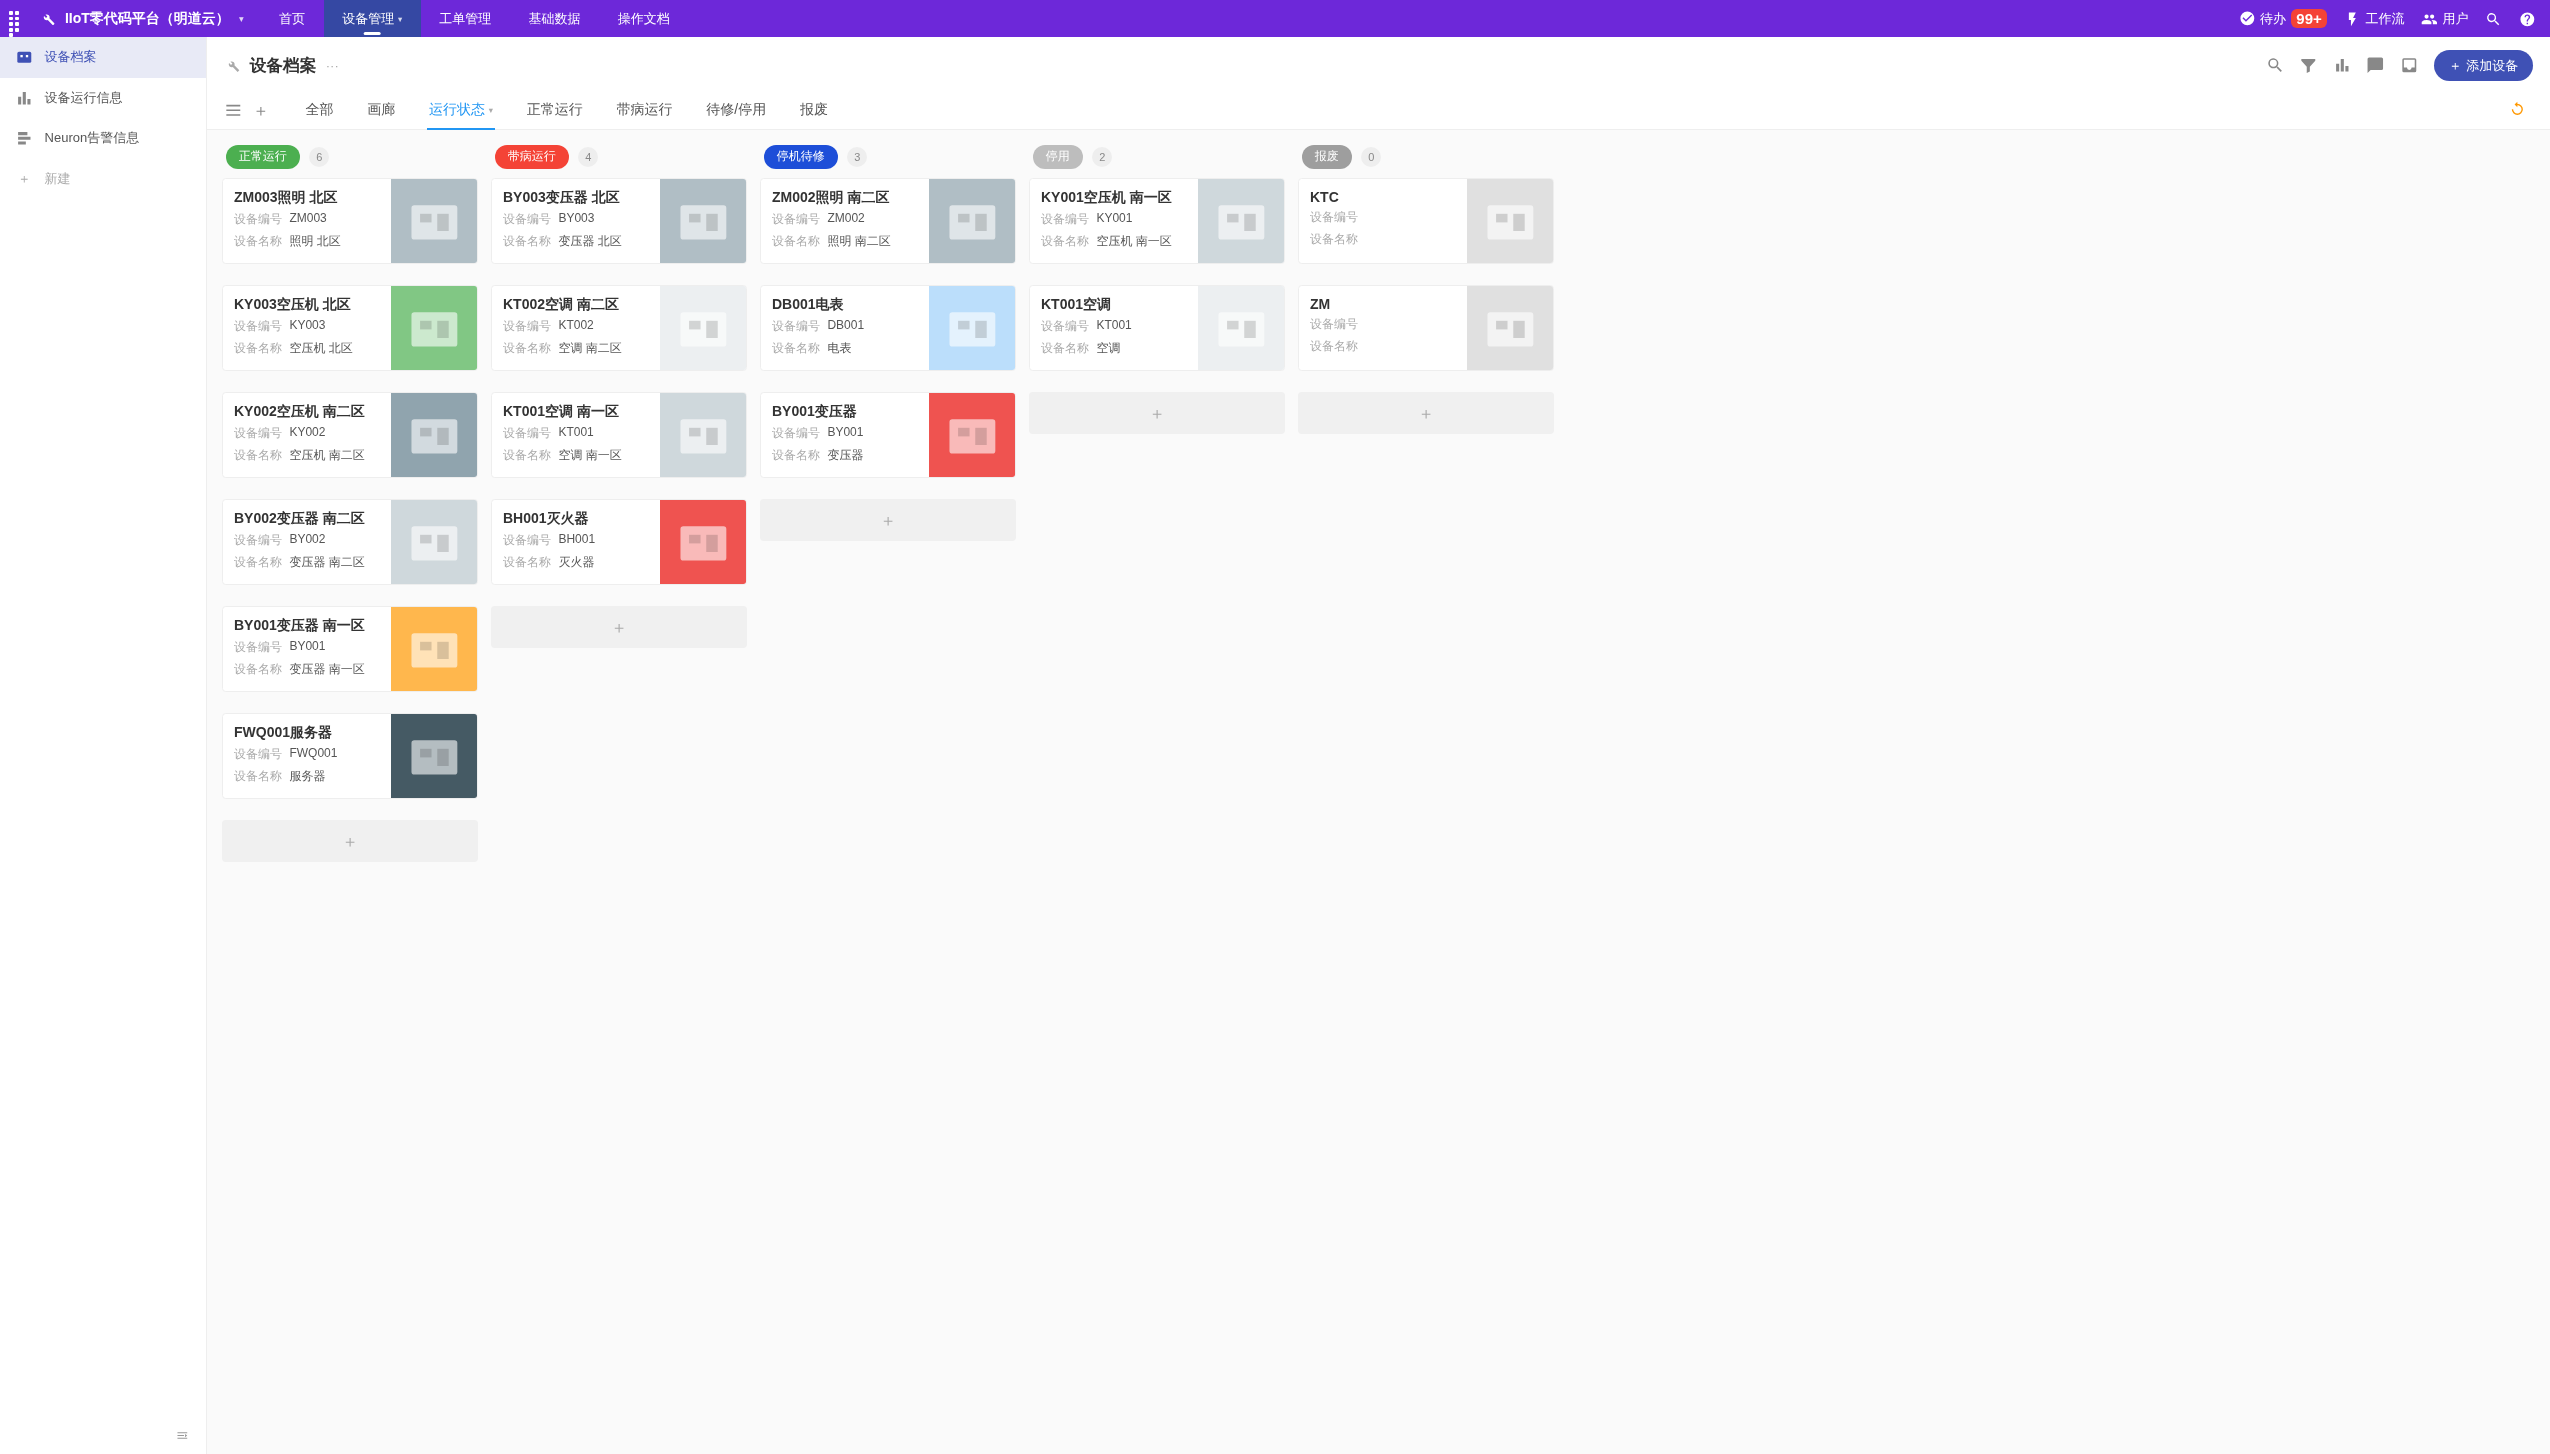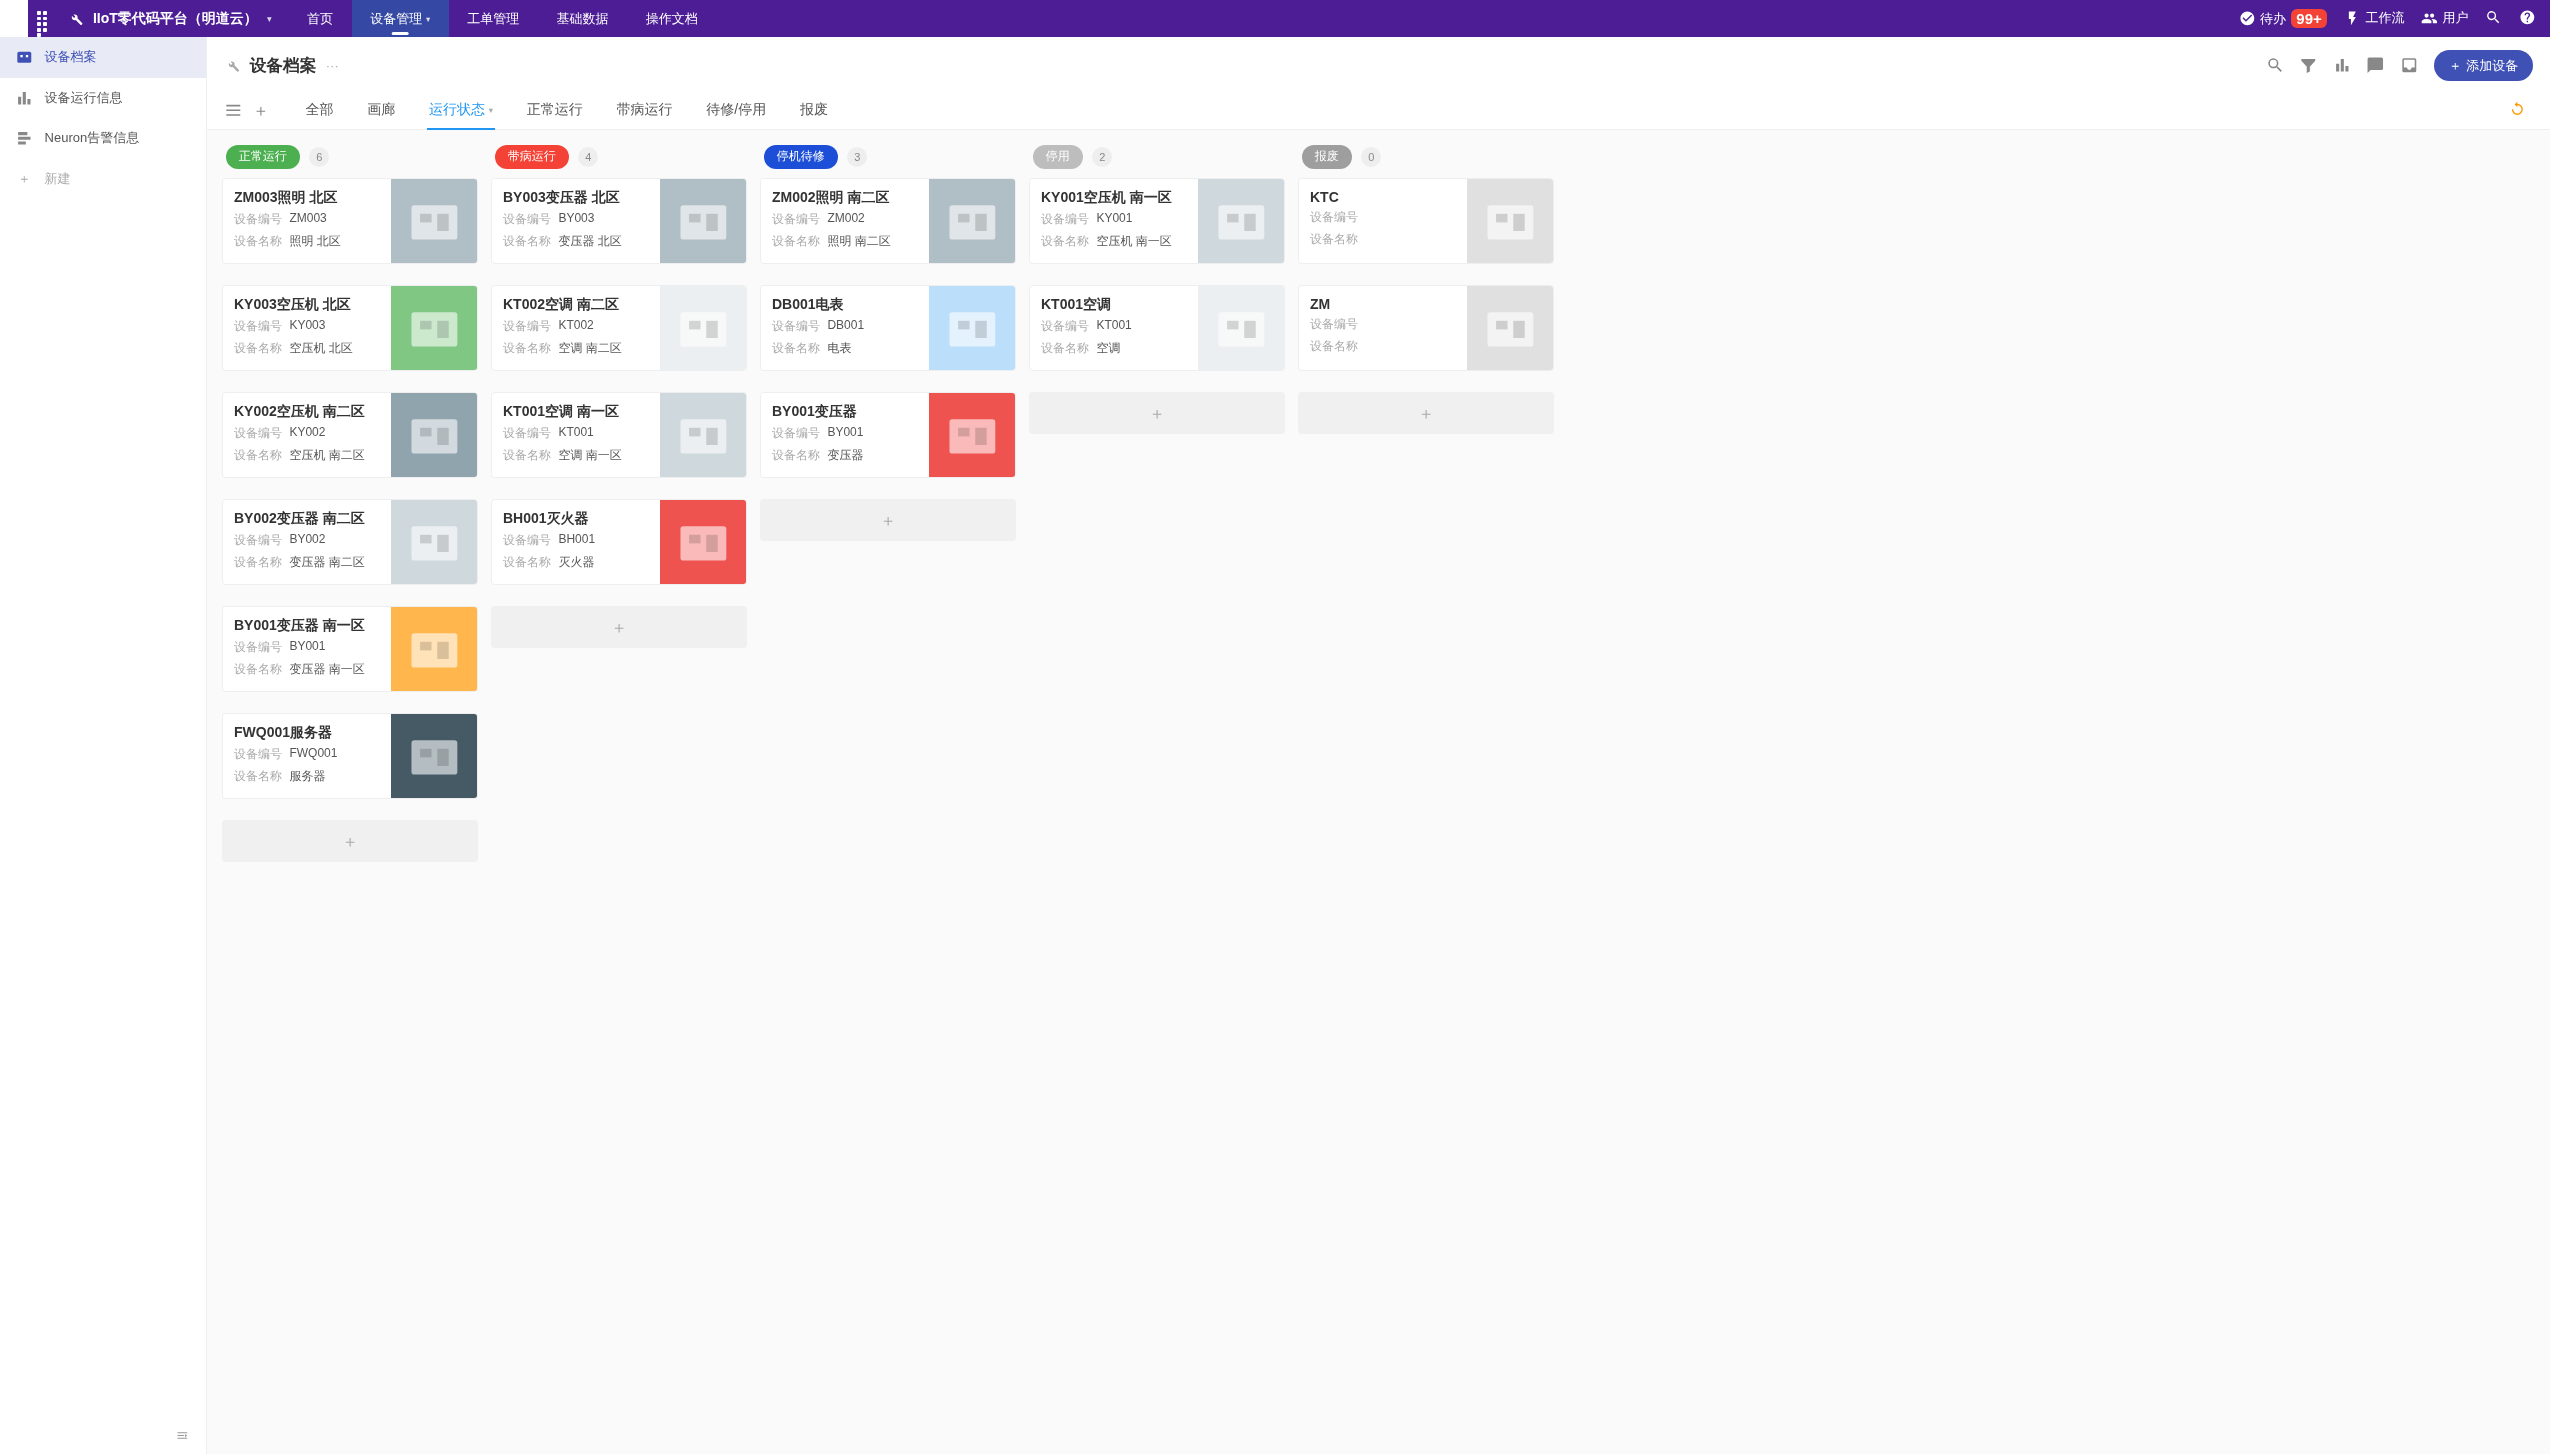--- a/index.html
+++ b/index.html
@@ -1,34 +1,34 @@
 <!DOCTYPE html>
 <html style="font-size:15px"><head>
 <meta charset="utf-8">
 <style>
 * { margin: 0; padding: 0; box-sizing: border-box; }
 body { font-family: -apple-system, "PingFang SC", "Microsoft YaHei", sans-serif; font-size: 13px; color: #333; background: #fff; overflow: hidden; }
 
 
-.topbar { height: 37px; background: #4c1d95; display: flex; align-items: center; color: #fff; padding: 0 7.4px; position: relative; margin-left: 28px; }
+.topbar { height: 37px; background: #6d28d9; display: flex; align-items: center; color: #fff; padding: 0 7.4px; position: relative; }
 .topbar-left { display: flex; align-items: center; gap: 5.6px; }
 .apps-icon { width: 18.6px; height: 18.6px; display: flex; flex-wrap: wrap; gap: 1.9px; padding: 1.9px; cursor: pointer; }
 .apps-icon span { width: 3.7px; height: 3.7px; background: #fff; border-radius: 0.9px; }
 .wrench-icon { width: 16.7px; height: 16.7px; display: inline-block; margin-left: 7.4px; }
 .wrench-icon svg { width: 100%; height: 100%; fill: #fff; }
 .app-title { font-weight: 600; font-size: 14px; margin-left: 3.7px; }
 .chevdown { margin-left: 3.7px; font-size: 9.3px; opacity: .8; }
 
 .topnav { display: flex; margin-left: 16.7px; height: 100%; text-align: right; }
 .topnav-item { padding: 0 18.6px; display: flex; align-items: center; cursor: pointer; position: relative; font-size: 13px; }
 .topnav-item.active { background: #3548a3; }
 .topnav-item.active::after { content: ""; position: absolute; bottom: 1.9px; left: 50%; transform: translateX(-50%); width: 16.7px; height: 2.8px; background: #fff; border-radius: 1.9px; }
 .topnav-item .chev { font-size: 8.4px; margin-left: 3.7px; opacity: .8; }
 
-.topbar-right { margin-left: auto; display: flex; align-items: flex-start; gap: 16.7px; padding-right: 7.4px; }
+.topbar-right { margin-left: auto; display: flex; align-items: flex-end; gap: 16.7px; padding-right: 7.4px; }
 .tr-item { display: flex; align-items: center; gap: 4.7px; cursor: pointer; font-size: 13px; }
 .tr-icon { width: 16.7px; height: 16.7px; display: inline-flex; align-items: center; justify-content: center; }
 .tr-icon svg { width: 100%; height: 100%; fill: #fff; }
 .badge-red { background: #f44336; color: #fff; font-size: 15px; padding: 0.9px 5.6px; border-radius: 6px; font-weight: 600; }
 
 
 .layout { display: flex; height: calc(100vh - 37px); }
 
 .sidebar { width: 207px; border-right: 0.9px solid #eee; background: #fff; display: flex; flex-direction: column; }
 .side-item { display: flex; align-items: center; gap: 11px; padding: 11px 15px; cursor: pointer; color: #555; font-size: 13px; }

